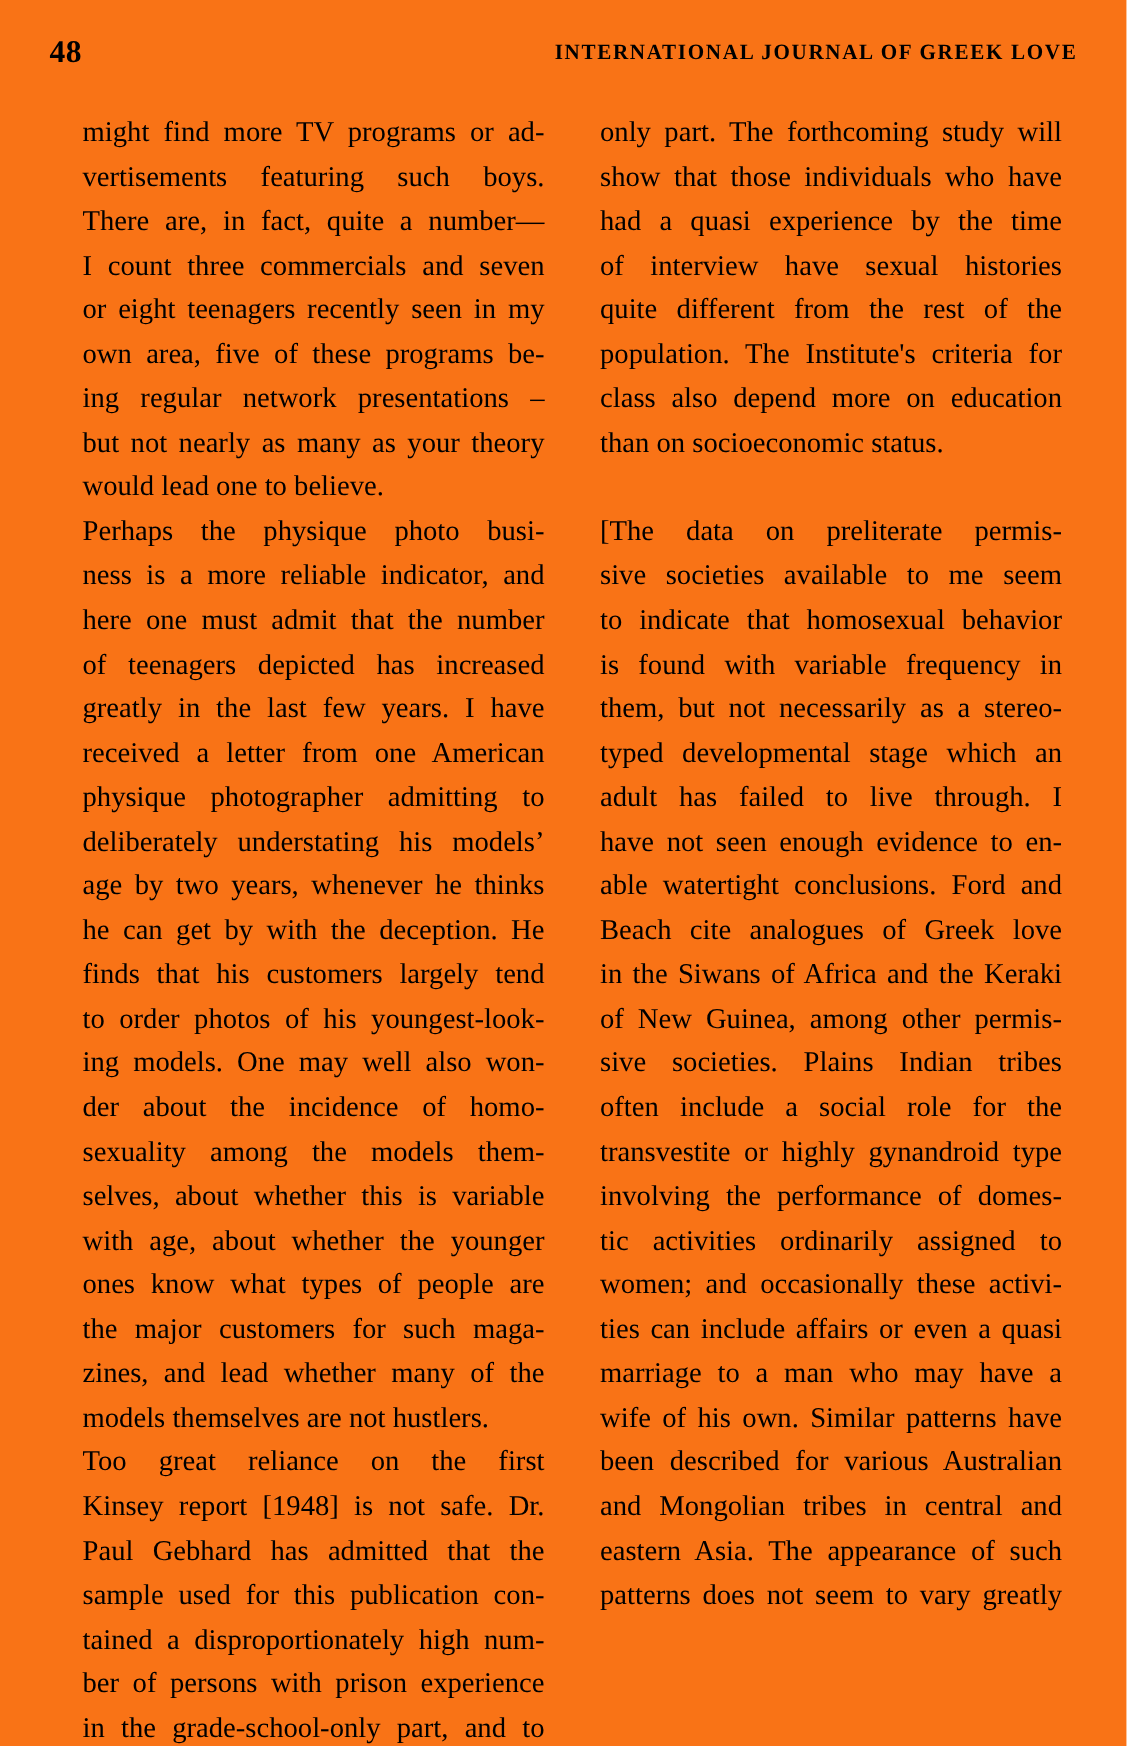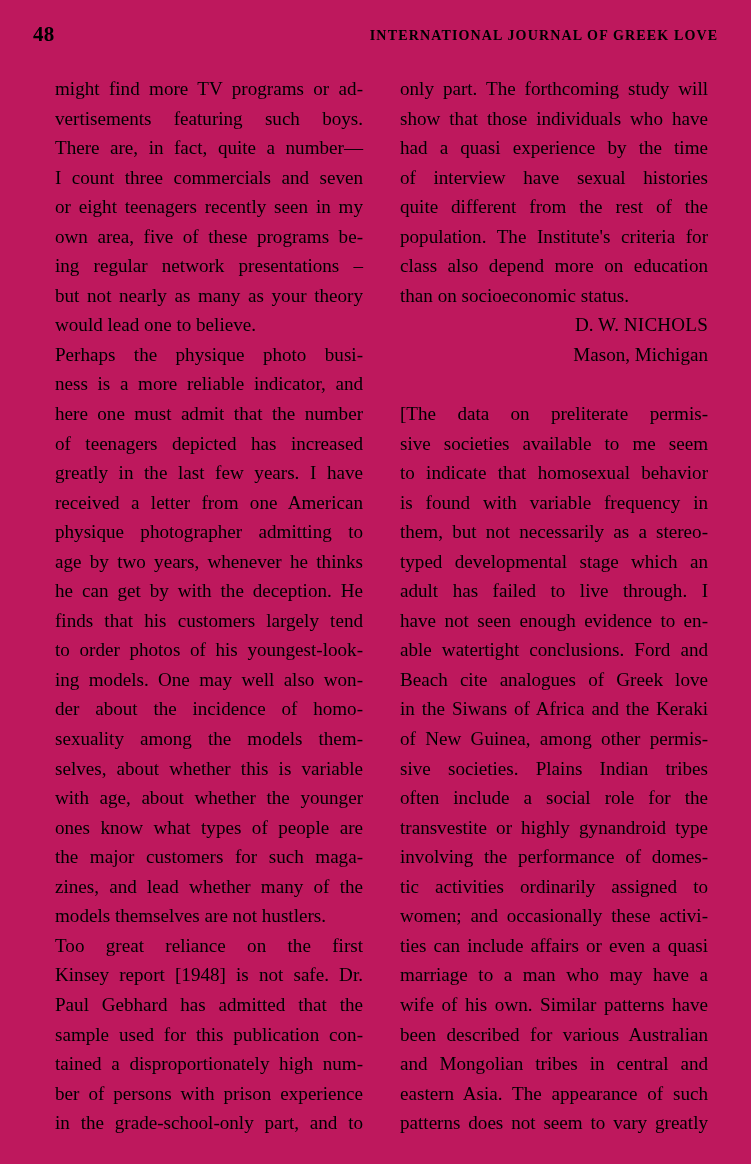--- a/index.html
+++ b/index.html
@@ -8,21 +8,21 @@
     background: #ffffff;
   }
   body {
     font-family: "Liberation Serif", "DejaVu Serif", serif;
     color: #000000;
   }
   #page {
     position: relative;
     width: 751px;
     height: 1164px;
-    background: #be185d;
+    background: #f97316;
     overflow: hidden;
   }
 
   
   #running-head {
     position: absolute;
     left: 0;
     top: 22px;
     width: 751px;
     height: 28px;
@@ -128,20 +128,21 @@
         <span class="line flush">would lead one to believe.</span>
       </div>
       <div class="para">
         <span class="line indent">Perhaps the physique photo busi-</span>
         <span class="line">ness is a more reliable indicator, and</span>
         <span class="line">here one must admit that the number</span>
         <span class="line">of teenagers depicted has increased</span>
         <span class="line">greatly in the last few years. I have</span>
         <span class="line">received a letter from one American</span>
         <span class="line">physique photographer admitting to</span>
+        <span class="line">deliberately understating his models’</span>
         <span class="line">age by two years, whenever he thinks</span>
         <span class="line">he can get by with the deception. He</span>
         <span class="line">finds that his customers largely tend</span>
         <span class="line">to order photos of his youngest-look-</span>
         <span class="line">ing models. One may well also won-</span>
         <span class="line">der about the incidence of homo-</span>
         <span class="line">sexuality among the models them-</span>
         <span class="line">selves, about whether this is variable</span>
         <span class="line">with age, about whether the younger</span>
         <span class="line">ones know what types of people are</span>
@@ -163,24 +164,20 @@
   <div class="column" id="col-right">
       <div class="para">
         <span class="line">only part. The forthcoming study will</span>
         <span class="line">show that those individuals who have</span>
         <span class="line">had a quasi experience by the time</span>
         <span class="line">of interview have sexual histories</span>
         <span class="line">quite different from the rest of the</span>
         <span class="line">population. The Institute's criteria for</span>
         <span class="line">class also depend more on education</span>
         <span class="line flush">than on socioeconomic status.</span>
-      </div>
-      <div class="signature">
-        <div class="line"><span>D. W. </span><span class="smallcaps">NICHOLS</span></div>
-        <div class="line">Mason, Michigan</div>
       </div>
       <div class="gap"></div>
       <div class="para">
         <span class="line indent">[The data on preliterate permis-</span>
         <span class="line">sive societies available to me seem</span>
         <span class="line">to indicate that homosexual behavior</span>
         <span class="line">is found with variable frequency in</span>
         <span class="line">them, but not necessarily as a stereo-</span>
         <span class="line">typed developmental stage which an</span>
         <span class="line">adult has failed to live through. I</span>

